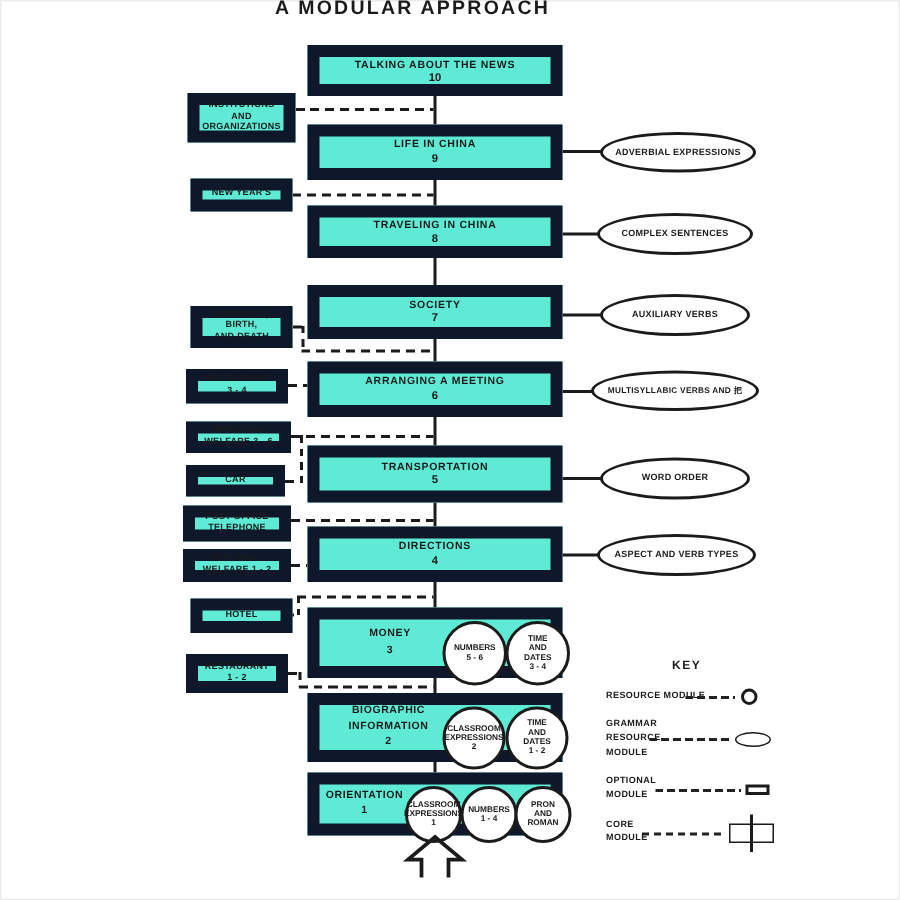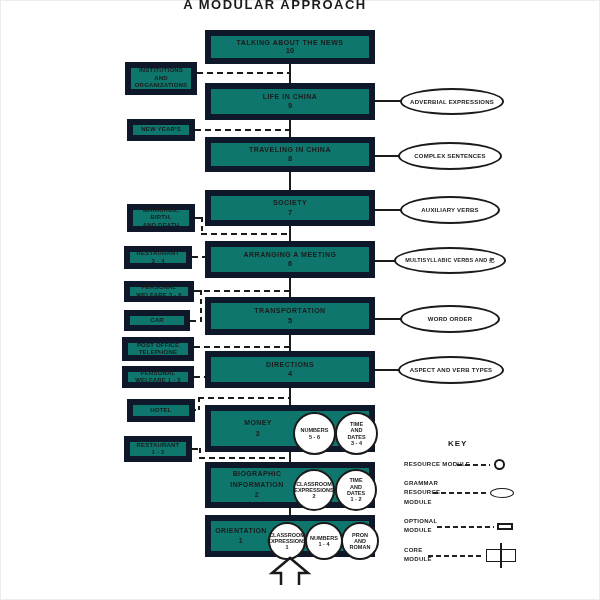--- a/index.html
+++ b/index.html
@@ -1,21 +1,21 @@
 <!DOCTYPE html>
 <html><head>
 <meta charset="utf-8">
 <style>
   html,body{margin:0;padding:0;background:#fff;}
   .page{position:relative;width:600px;height:600px;background:#fff;overflow:hidden;
         font-family:"Liberation Sans",sans-serif;color:#1b1b1b;
         box-shadow:inset 0 0 0 1px #ececec;}
   .title{position:absolute;left:170px;top:-3px;width:210px;text-align:center;
          font-size:13px;font-weight:800;letter-spacing:1.5px;}
-  .box{position:absolute;border:6px solid #0f172a;background:#0f766e;box-sizing:border-box;}
+  .box{position:absolute;border:8px solid #0f172a;background:#5eead4;box-sizing:border-box;}
   .core{display:flex;flex-direction:column;align-items:center;justify-content:space-evenly;
         text-align:center;padding:2px 4px;}
   .clabel{font-size:7px;font-weight:700;letter-spacing:.5px;}
   .cnum{font-size:7.5px;font-weight:700;}
   .opt{display:flex;flex-direction:column;align-items:center;justify-content:center;
        text-align:center;font-size:6px;font-weight:700;letter-spacing:.2px;line-height:1.25;}
   .opt span{display:block;}
   .ellipse{position:absolute;border:2px solid #1b1b1b;border-radius:50%;background:#fff;
            display:flex;align-items:center;justify-content:center;text-align:center;
            font-size:6px;font-weight:700;letter-spacing:.2px;box-sizing:border-box;padding:0 6px;}

